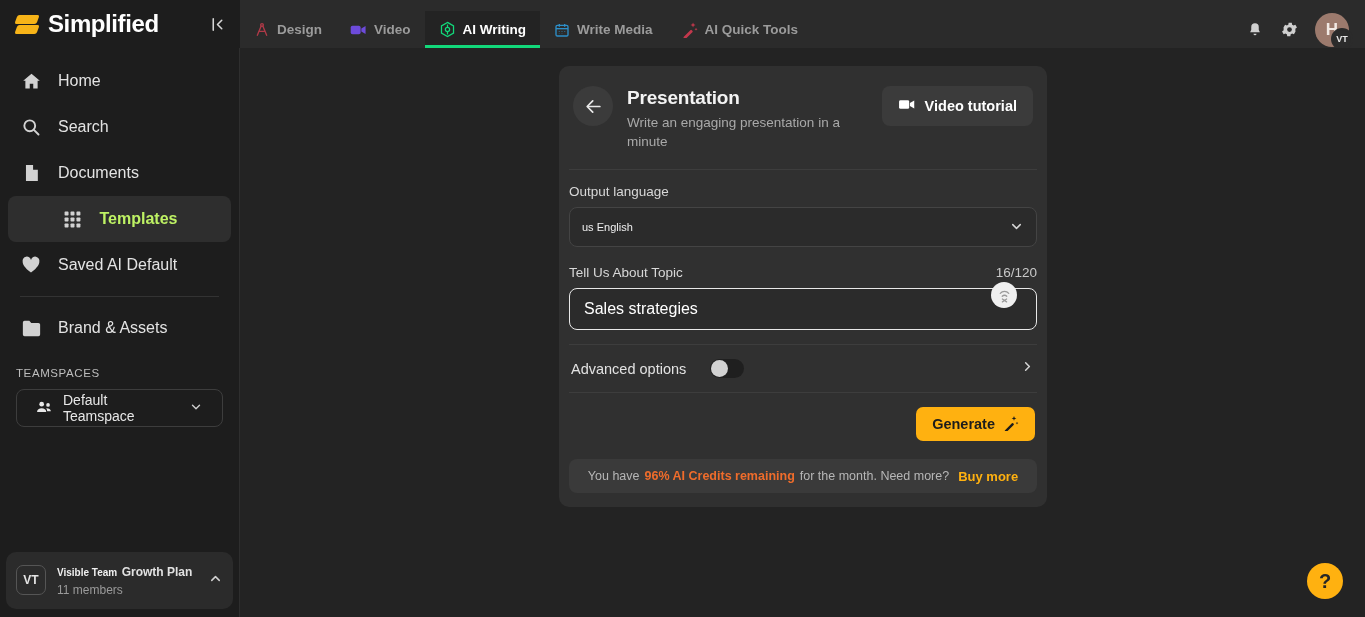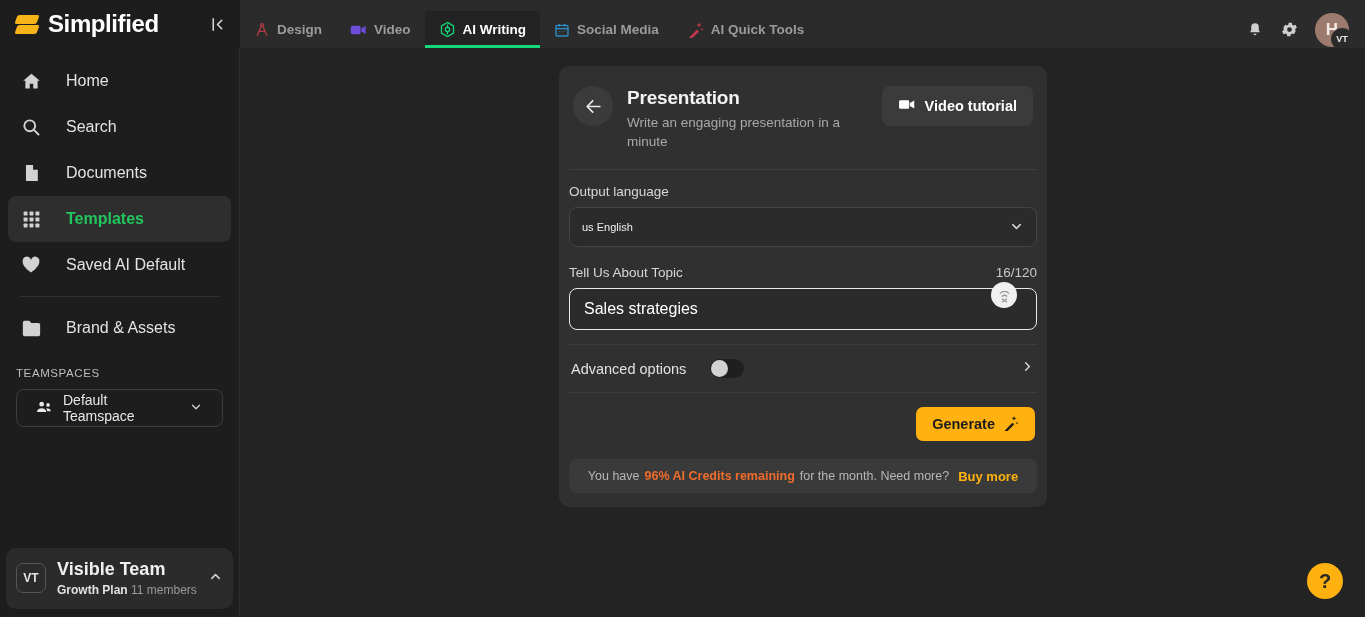--- a/index.html
+++ b/index.html
@@ -80,25 +80,25 @@
 
   
   .sidebar {
     width: 240px; flex: 0 0 240px;
     background: #1d1d1d;
     display: flex; flex-direction: column;
     border-right: 1px solid #2e2e2e;
   }
   .nav { padding: 10px 8px 0 8px; }
   .nav-item {
-    display: flex; align-items: center; gap: 24px;
+    display: flex; align-items: center; gap: 16px;
     height: 46px; padding: 0 12px; border-radius: 8px;
     color: #e3e3e3; font-size: 16px; cursor: pointer;
   }
-  .nav-item.active { background: #2e2e2e; font-weight: bold; color: #22c55e; }
+  .nav-item.active { background: #2e2e2e; font-weight: bold; color: #bef264; justify-content: center; }
   .nav-item .nicon { width: 22px; display: flex; justify-content: center; color: #d2d2d2; }
   .nav-sep { height: 1px; background: #333; margin: 8px 12px; }
 
   .teamspaces { padding: 16px 16px 0 16px; }
   .ts-label {
     font-size: 11.5px; color: #bdbdbd; letter-spacing: 0.6px;
     margin-bottom: 10px;
   }
   .ts-select {
     height: 38px; border: 1px solid #3d3d3d; border-radius: 8px;
@@ -112,21 +112,21 @@
     margin: 0 6px 8px 6px; padding: 10px 10px;
     background: #2b2b2b; border-radius: 10px;
     display: flex; align-items: center; gap: 11px; cursor: pointer;
   }
   .team-avatar {
     width: 30px; height: 30px; flex: 0 0 30px; border-radius: 7px;
     border: 1px solid #555; color: #e4e4e4;
     display: flex; align-items: center; justify-content: center;
     font-size: 12px; font-weight: bold;
   }
-  .team-name { color: #f0f0f0; font-size: 18px; font-weight: bold; line-height: 1.25; }
+  .team-name { color: #f0f0f0; font-size: 10px; font-weight: bold; line-height: 1.25; }
   .team-sub { font-size: 12px; color: #bdbdbd; line-height: 1.3; }
   .team-sub b { color: #e2e2e2; font-weight: bold; }
   .team-sub .members { color: #9a9a9a; }
   .team-chev { margin-left: auto; color: #d0d0d0; }
 
   
   .main { flex: 1; position: relative; background: #232323; overflow: hidden; }
 
   .card {
     position: absolute; left: 319px; top: 18px;
@@ -285,21 +285,21 @@
             <line x1="3" y1="10" x2="21" y2="10"></line>
           <line x1="8" y1="3" x2="8" y2="7"></line>
             <line x1="16" y1="3" x2="16" y2="7"></line>
           <line x1="8" y1="14" x2="8" y2="14.5"></line>
             <line x1="12" y1="14" x2="12" y2="14.5"></line>
             <line x1="16" y1="14" x2="16" y2="14.5"></line>
           <line x1="8" y1="17.5" x2="8" y2="18"></line>
             <line x1="12" y1="17.5" x2="12" y2="18"></line>
         </svg>
       </span>
-      <span>Social Media</span>
+      <span>Write Media</span>
     </div>
 
     <div class="tab">
       <span class="ticon">
         <svg width="17" height="17" viewBox="0 0 24 24" fill="#c2384c">
           <rect x="2" y="17" width="16" height="4" rx="1.5" transform="rotate(-45 10 19)"></rect>
           <path d="M17 2 l1 2.6 2.6 1 -2.6 1 -1 2.6 -1 -2.6 -2.6 -1 2.6 -1 Z"></path>
           <path d="M21.2 9.5 l0.6 1.5 1.5 0.6 -1.5 0.6 -0.6 1.5 -0.6 -1.5 -1.5 -0.6 1.5 -0.6 Z"></path>
         </svg>
       </span>

